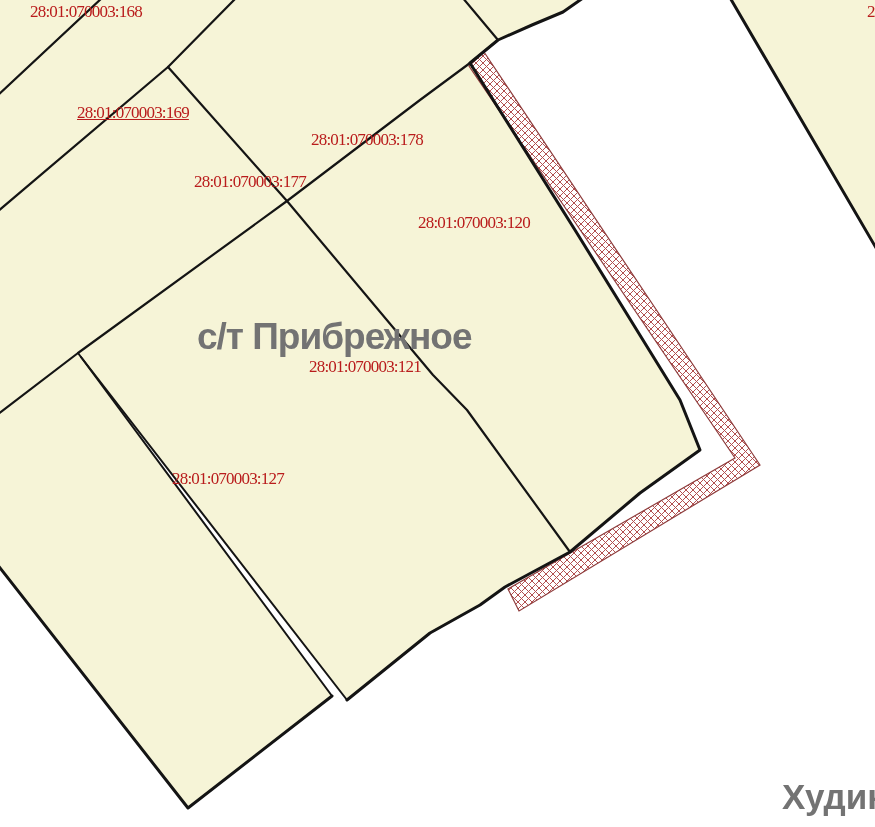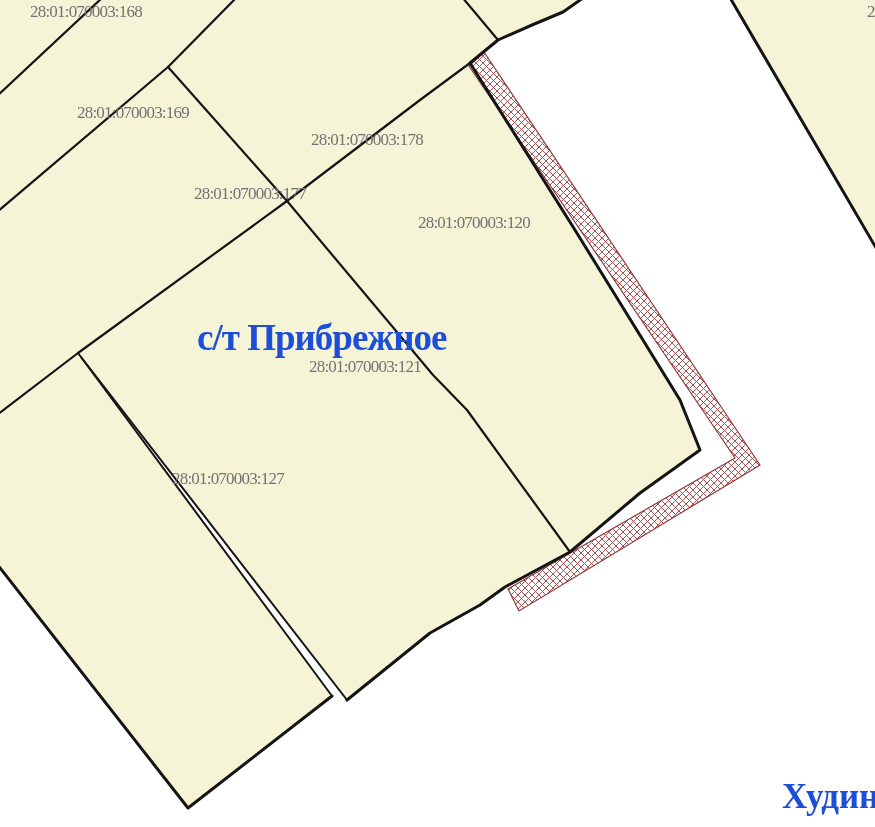--- a/index.html
+++ b/index.html
@@ -19,38 +19,38 @@
     position: absolute;
     left: 0;
     top: 0;
   }
   .layer.lines { pointer-events: none; }
   .cad-label {
     position: absolute;
     font-family: "Liberation Serif", serif;
     font-size: 17px;
     letter-spacing: -0.8px;
-    color: #737373;
+    color: #b91c1c;
     white-space: nowrap;
     z-index: 2;
   }
   .toponym {
     position: absolute;
-    font-family: Liberation Serif, serif;
+    font-family: Liberation Sans, sans-serif;
     font-weight: bold;
-    color: #1d4ed8;
+    color: #737373;
     white-space: nowrap;
     z-index: 2;
   }
   #settlement-label { left: 197px; top: 316px; font-size: 37px; letter-spacing: -1px; }
   #place-label      { left: 782px; top: 777px; font-size: 35px; }
   #lbl-168 { left: 30px;  top: 2px;   }
-  #lbl-169 { left: 77px;  top: 103px; }
+  #lbl-169 { left: 77px;  top: 103px; text-decoration: underline; }
   #lbl-178 { left: 311px; top: 130px; }
-  #lbl-177 { left: 194px; top: 184px; }
+  #lbl-177 { left: 194px; top: 172px; }
   #lbl-120 { left: 406px; top: 213px; margin-left: 12px; }
   #lbl-121 { left: 309px; top: 357px; }
   #lbl-127 { left: 172px; top: 469px; }
   #lbl-ne  { left: 867px; top: 2px;   }
 </style>
 </head>
 <body>
 
 <div id="map-viewport">
 

